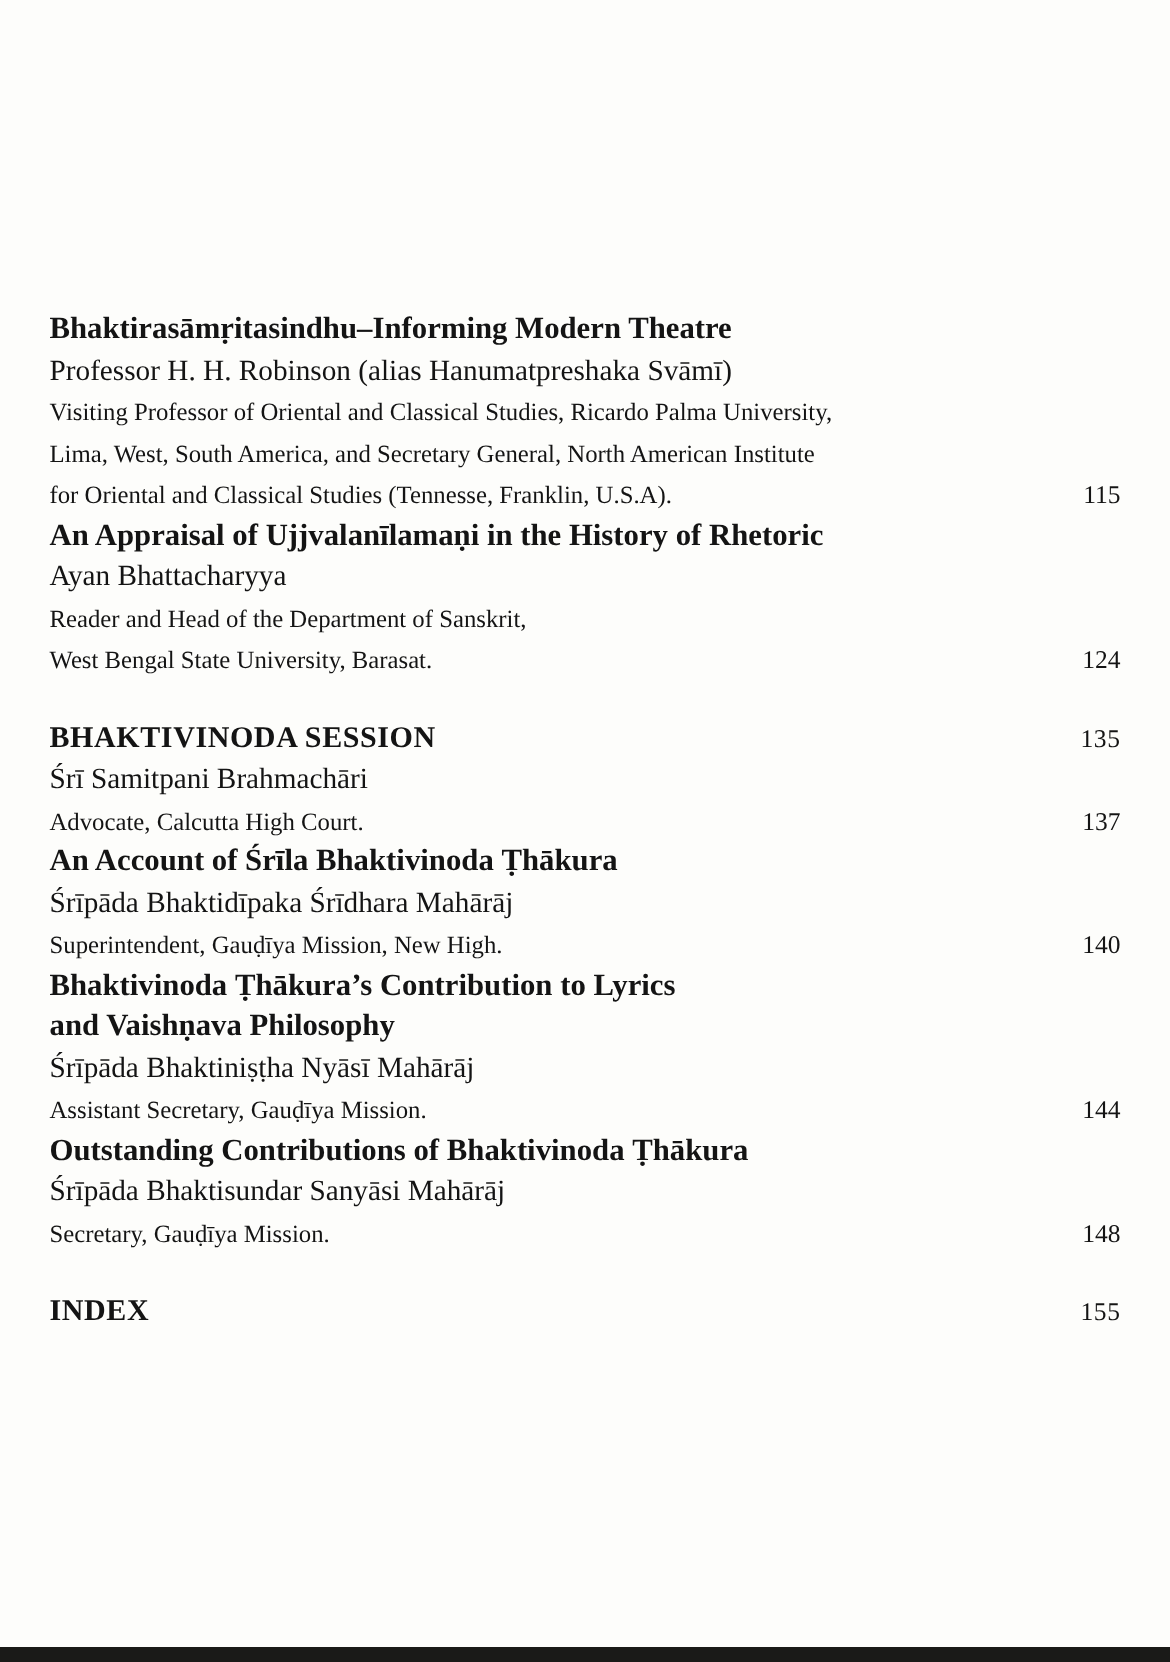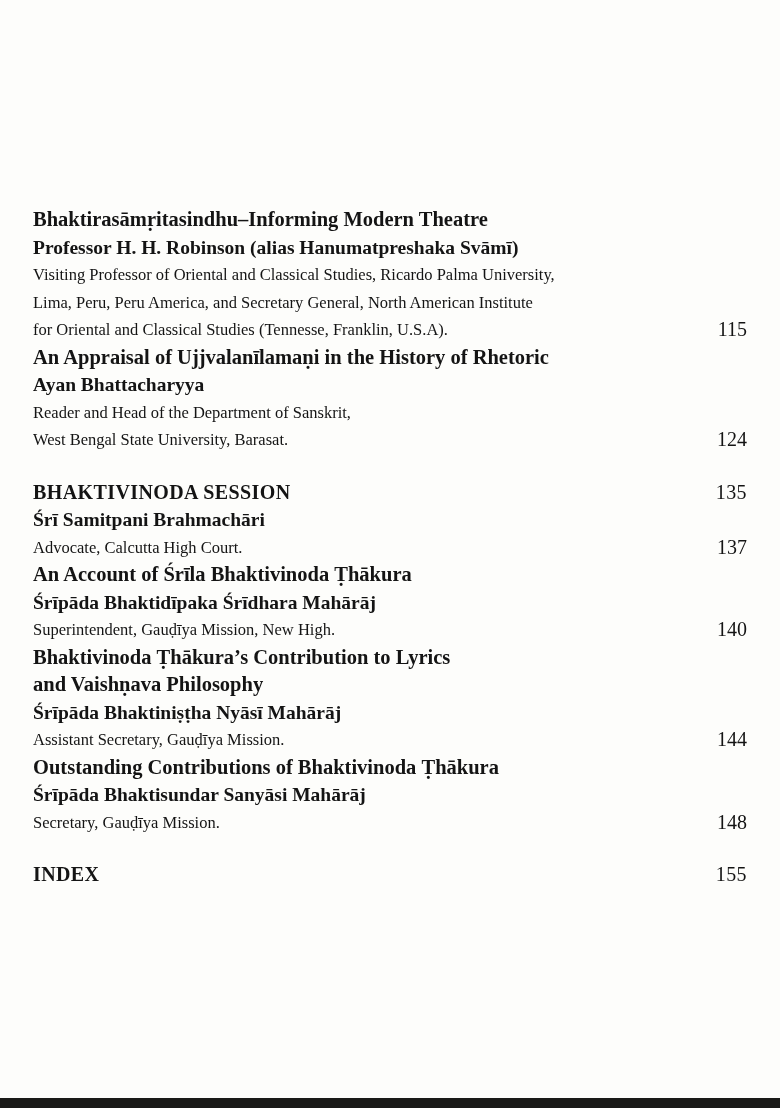--- a/index.html
+++ b/index.html
@@ -23,25 +23,25 @@
   .row {
     display: flex;
     justify-content: space-between;
     align-items: flex-start;
     line-height: 27.5px;
     white-space: nowrap;
   }
   .gap { margin-top: 25px; }
   .t-bold  { font-weight: 700; font-size: 20.5px; }
   .t-caps  { font-weight: 700; font-size: 20px; letter-spacing: 0.4px; }
-  .t-reg   { font-weight: 700; font-size: 19.5px; }
+  .t-reg   { font-weight: 400; font-size: 19.5px; }
   .t-small { font-weight: 400; font-size: 16.5px; }
   .pagenum {
     font-weight: 400;
-    font-size: 20px;
+    font-size: 17px;
     padding-left: 12px;
     flex: 0 0 auto;
   }
   .scan-edge-bottom {
     position: absolute;
     left: 0;
     bottom: 0;
     width: 100%;
     height: 10px;
     background: #1a1a18;
@@ -55,21 +55,21 @@
   <div class="row t-bold">
     <span>Bhaktirasāmṛitasindhu–Informing Modern Theatre</span>
   </div>
   <div class="row t-reg">
     <span>Professor H. H. Robinson (alias Hanumatpreshaka Svāmī)</span>
   </div>
   <div class="row t-small">
     <span>Visiting Professor of Oriental and Classical Studies, Ricardo Palma University,</span>
   </div>
   <div class="row t-small">
-    <span>Lima, Peru, Peru America, and Secretary General, North American Institute</span>
+    <span>Lima, West, South America, and Secretary General, North American Institute</span>
   </div>
   <div class="row t-small">
     <span>for Oriental and Classical Studies (Tennesse, Franklin, U.S.A).</span>
     <span class="pagenum">115</span>
   </div>
 
   <div class="row t-bold">
     <span>An Appraisal of Ujjvalanīlamaṇi in the History of Rhetoric</span>
   </div>
   <div class="row t-reg">

